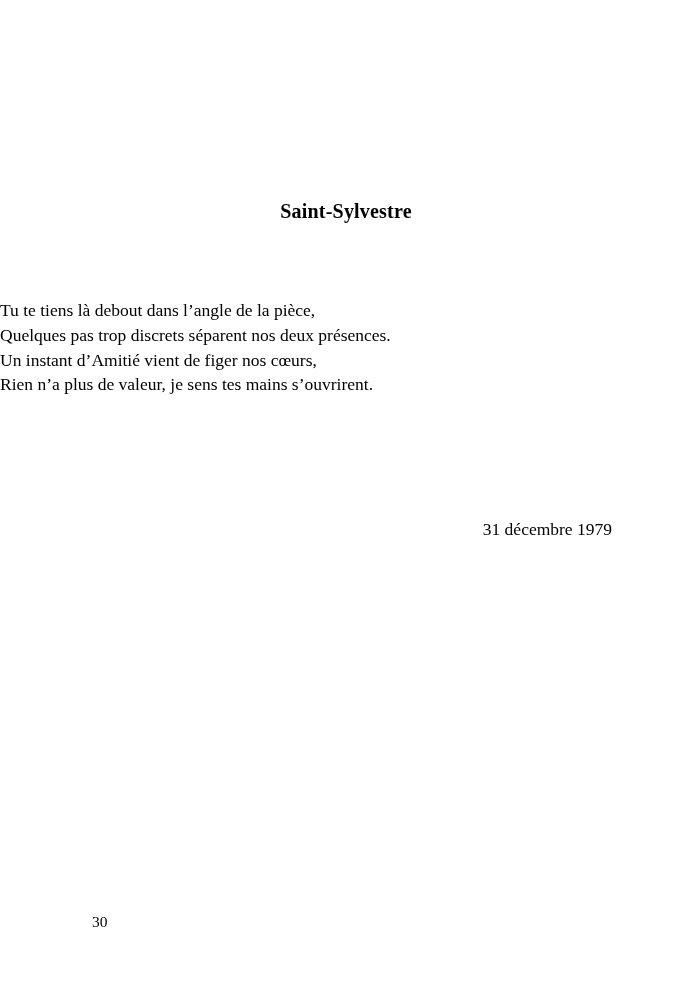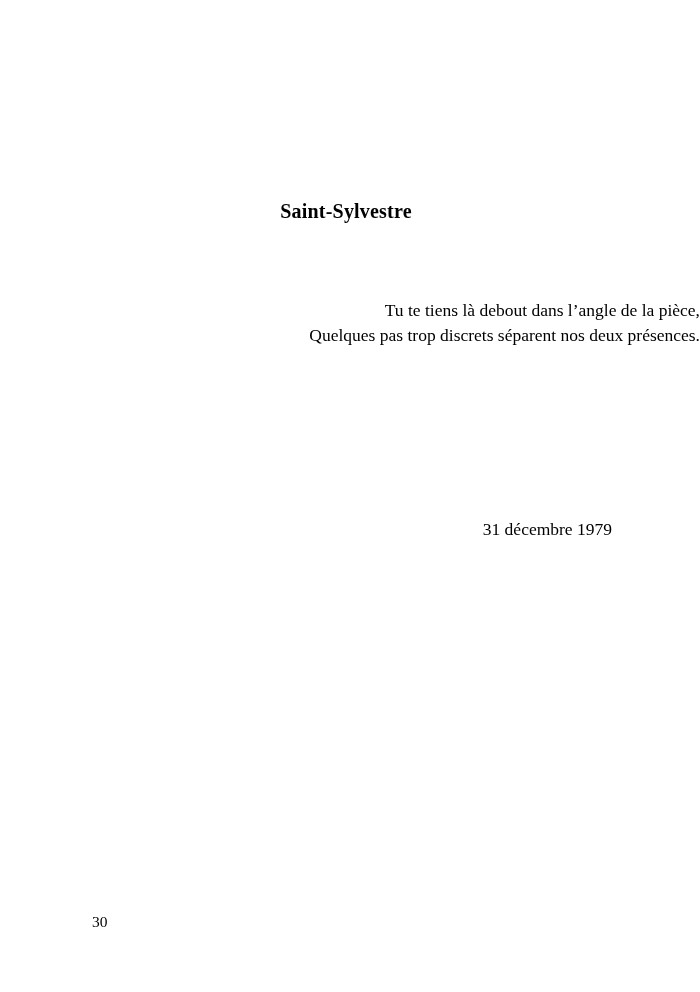--- a/index.html
+++ b/index.html
@@ -25,21 +25,21 @@
     font-size: 20px;
     font-weight: bold;
     letter-spacing: 0.2px;
     margin: 0;
   }
   .poem-body {
     position: absolute;
     top: 298px;
     left: 0;
     right: 0;
-    text-align: right;
+    text-align: left;
     font-size: 17.5px;
     line-height: 24.8px;
   }
   .poem-line {
     white-space: nowrap;
   }
   .poem-date {
     position: absolute;
     top: 519px;
     right: 88px;
@@ -55,19 +55,21 @@
 </head>
 <body>
 
 <div class="page">
 
   <h1 class="poem-title">Saint-Sylvestre</h1>
 
   <div class="poem-body">
     <div class="poem-line">Tu te tiens là debout dans l’angle de la pièce,</div>
     <div class="poem-line">Quelques pas trop discrets séparent nos deux présences.</div>
+    <div class="poem-line">Un instant d’Amitié vient de figer nos cœurs,</div>
+    <div class="poem-line">Rien n’a plus de valeur, je sens tes mains s’ouvrirent.</div>
   </div>
 
   <div class="poem-date">31 décembre 1979</div>
 
   <div class="page-number">30</div>
 
 </div>
 
 </body></html>

